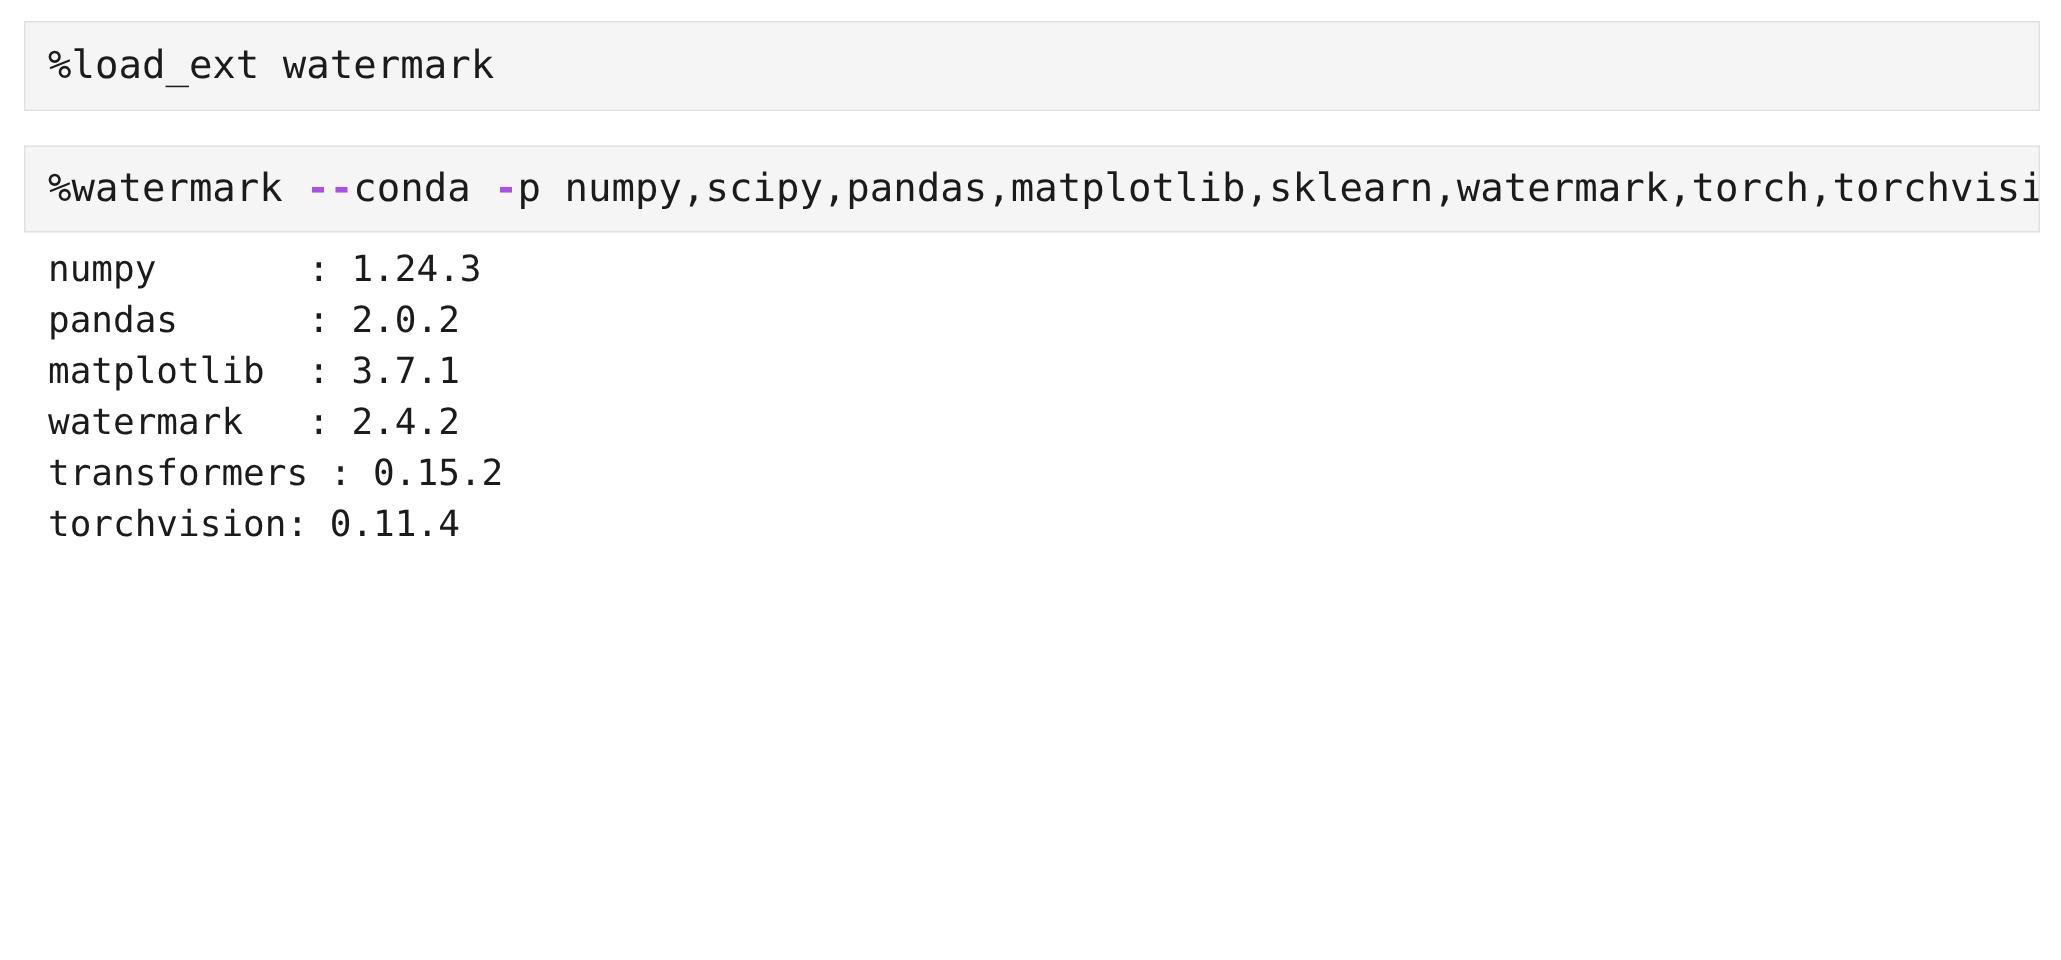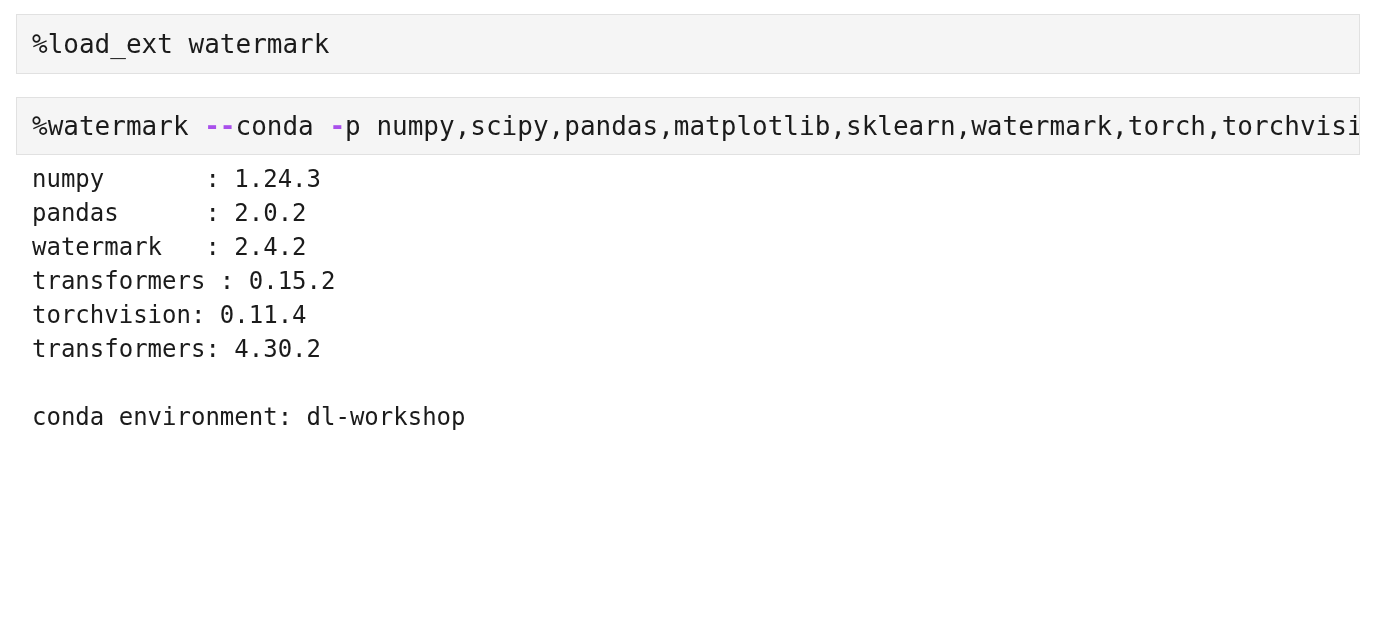--- a/index.html
+++ b/index.html
@@ -67,22 +67,21 @@
   </div>
 
   <div class="code-cell cell-2">
     <pre class="code"><span class="tok-code">%watermark </span><span class="tok-flag">--</span><span class="tok-code">conda </span><span class="tok-flag">-</span><span class="tok-code">p numpy,scipy,pandas,matplotlib,sklearn,watermark,torch,torchvisi</span></pre>
   </div>
 
   <div class="outputs">
     <div id="pkg-lines">
         <div class="output-line">numpy       : 1.24.3</div>
         <div class="output-line">pandas      : 2.0.2</div>
+        <div class="output-line">matplotlib  : 3.7.1</div>
         <div class="output-line">watermark   : 2.4.2</div>
         <div class="output-line">transformers : 0.15.2</div>
         <div class="output-line">torchvision: 0.11.4</div>
-        <div class="output-line">transformers: 4.30.2</div>
       </div>
     <div class="output-line"></div>
-    <div class="output-line"><span>conda environment:</span> <span>dl-workshop</span></div>
   </div>
 
 </div>
 
 </body></html>

